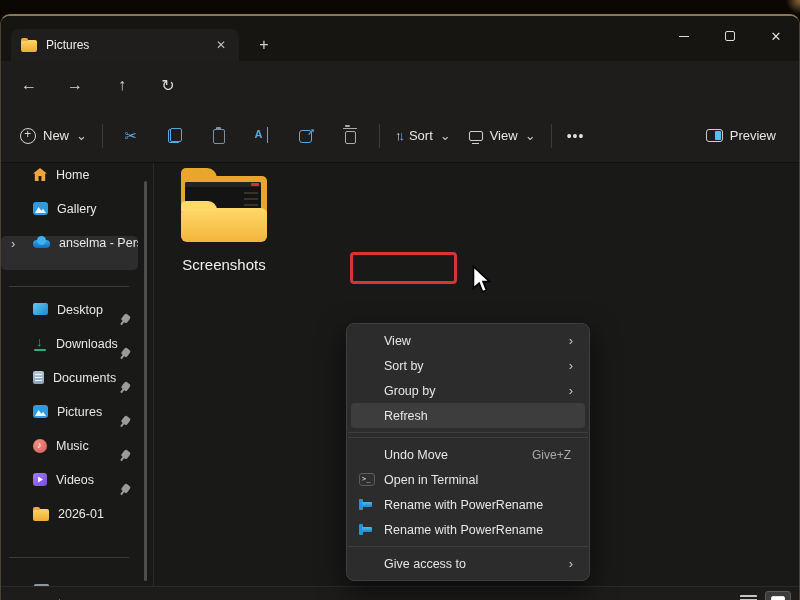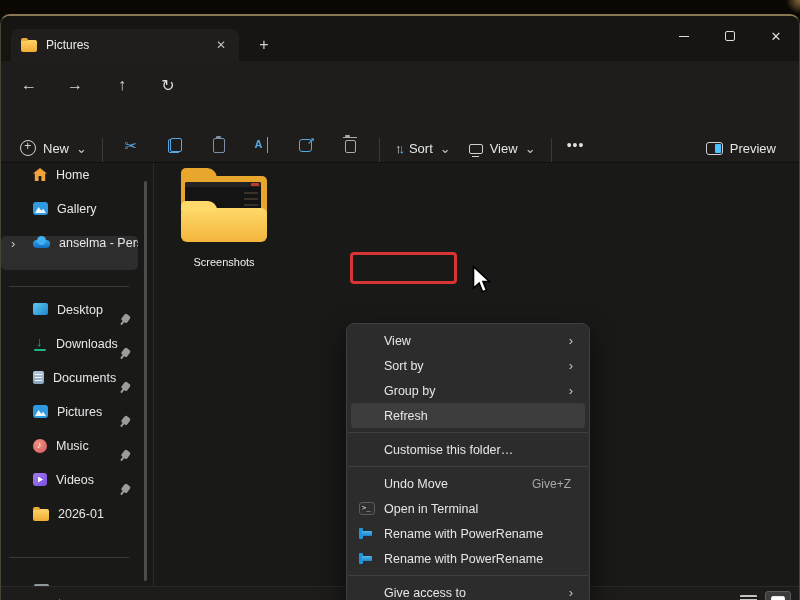--- a/index.html
+++ b/index.html
@@ -106,21 +106,21 @@
   .icon-sort .dn{ color:#4cc2ff;}
   .icon-view{ width:14px; height:10px; border:1.4px solid #d0d0d0; border-radius:2px; margin-top:1px;}
   .icon-view::after{ content:""; position:absolute; left:2px; bottom:-4px; width:7px; height:1.5px; background:#d0d0d0;}
   .icon-preview{ width:17px; height:13px; border:1.4px solid #cfcfcf; border-radius:3px;}
   .icon-preview::after{ content:""; position:absolute; right:1px; top:1px; bottom:1px; width:6px; background:#4cc2ff; border-radius:1px;}
   .icon-details-view{ width:17px; height:14px; background:repeating-linear-gradient(180deg,#c4c4c4 0,#c4c4c4 2px,transparent 2px,transparent 4px); border-radius:1px;}
   .icon-thumb-view{ width:14px; height:12px; border:1.5px solid #e8e8e8; border-radius:2px; background:#fff;}
   .icon-thumb-view::after{ content:""; position:absolute; left:1px; right:1px; bottom:-3px; height:1.5px; background:#e8e8e8;}
   .chev{ font-size:13px; color:#c8c8c8; line-height:1;}
   
-  .toolbar{ position:absolute; left:0; top:93px; width:100%; height:54px; background:#1e1d1b; border-bottom:1px solid #101010; display:flex; align-items:flex-end;}
+  .toolbar{ position:absolute; left:0; top:93px; width:100%; height:54px; background:#1e1d1b; border-bottom:1px solid #101010; display:flex; align-items:center;}
   .tb-btn{ display:flex; align-items:center; gap:7px; color:#e6e6e6; font-size:13px; padding:6px 9px; border-radius:5px;}
   .tb-sep{ width:1px; height:24px; background:#3a3a3a; margin:0 6px;}
   .tb-icon-btn{ width:44px; display:flex; justify-content:center; align-items:center; height:34px; border-radius:5px;}
   
   .main{ position:absolute; left:0; top:147px; width:100%; height:426px; background:#191918;}
   .sidebar{ position:absolute; left:0; top:0; width:152px; height:100%; padding-top:5px; overflow:hidden;}
   .side-row{ height:34px; display:flex; align-items:flex-start; padding-left:10px; position:relative;}
   .side-chevron{ width:22px; font-size:13px; color:#d0d0d0; visibility:hidden;}
   .side-row .side-icon{ margin-right:9px;}
   .side-label{ font-size:12.5px; color:#e8e8e8; white-space:nowrap; overflow:hidden; flex:1;}
@@ -135,21 +135,21 @@
   .tile{ position:absolute; left:165px; top:5px; width:116px; display:flex; flex-direction:column; align-items:center;}
   .bigfolder{ position:relative; width:86px; height:74px;}
   .bf-tab{ position:absolute; left:0; top:0; width:36px; height:16px; background:#e9a62c; border-radius:5px 10px 0 0;}
   .bf-back{ position:absolute; left:0; right:0; top:8px; bottom:2px; background:#e9a62c; border-radius:5px;}
   .bf-thumb{ position:absolute; left:4px; right:6px; top:14px; height:34px; background:#141414; border-radius:2px; overflow:hidden;}
   .bf-thumb .t-bar{ position:absolute; left:0; top:0; right:0; height:5px; background:#232323;}
   .bf-thumb .t-red{ position:absolute; right:2px; top:1px; width:8px; height:3px; background:#c03a2e; border-radius:1px;}
   .bf-thumb .t-line{ position:absolute; right:3px; width:14px; height:1.5px; background:#3a3228;}
   .bf-front{ position:absolute; left:0; right:0; top:40px; bottom:0; background:linear-gradient(180deg,#ffd96a,#f2b53c); border-radius:6px;}
   .bf-front::before{ content:""; position:absolute; left:0; top:-7px; width:42%; height:10px; background:#ffd96a; border-radius:5px 9px 0 0;}
-  .tile-label{ margin-top:14px; font-size:11px; color:#f0f0f0;}
+  .tile-label{ margin-top:14px; font-size:15px; color:#f0f0f0;}
   
   .ctxmenu{
     position:absolute; left:345px; top:160px; width:244px;
     background:#2c2c2c; border:1px solid #404040; border-radius:8px;
     box-shadow:0 10px 28px rgba(0,0,0,.6); padding:4px 0; z-index:5;
   }
   .menu-item{ height:25px; display:flex; align-items:center; padding:0 10px 0 8px; margin:0 4px; border-radius:4px; position:relative;}
   .menu-item.hover{ background:#3d3d3d;}
   .mi-icon{ width:25px; display:flex; align-items:center;}
   .mi-label{ flex:1; font-size:12.5px; color:#e6e6e6; white-space:nowrap;}
@@ -352,24 +352,20 @@
         <div class="menu-item">
           <span class="mi-icon"></span>
           <span class="mi-label">Group by</span>
           <span class="mi-chevron">›</span>
         </div>
         <div class="menu-item hover">
           <span class="mi-icon"></span>
           <span class="mi-label">Refresh</span>
         </div>
         <div class="menu-sep"></div>
-        <div class="menu-item">
-          <span class="mi-icon"></span>
-          <span class="mi-label">Customise this folder…</span>
-        </div>
         <div class="menu-sep"></div>
         <div class="menu-item">
           <span class="mi-icon"></span>
           <span class="mi-label">Undo Move</span>
           <span class="mi-shortcut">Give+Z</span>
         </div>
         <div class="menu-item">
           <span class="mi-icon">
             <span class="ic icon-terminal"></span>
           </span>

